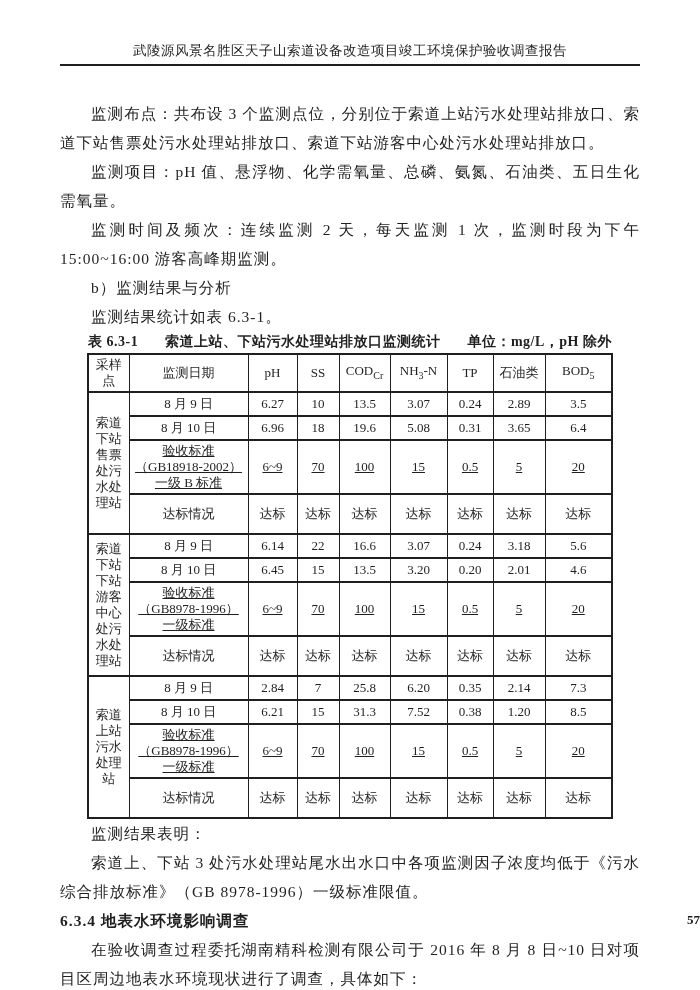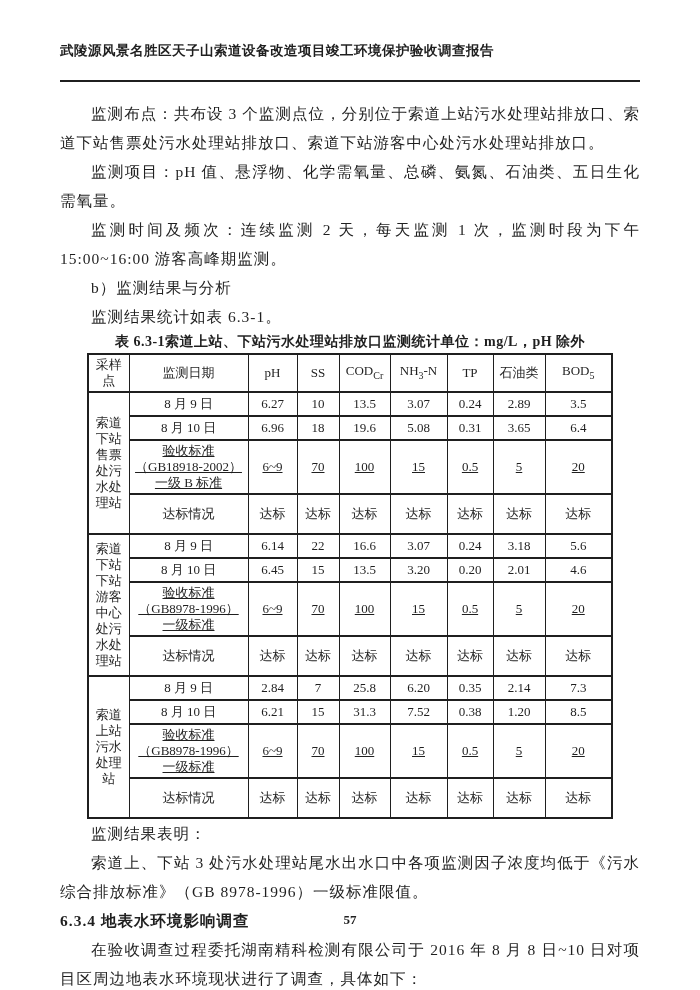--- a/index.html
+++ b/index.html
@@ -4,50 +4,50 @@
 <style>
   html,body { margin:0; padding:0; }
   body {
     width:700px; height:990px; background:#ffffff;
     font-family:"Liberation Serif","DejaVu Serif",serif;
     color:#1f1f1f;
   }
   .page { position:relative; width:700px; height:990px; overflow:hidden; background:#fff; }
   .header {
     position:absolute; top:42px; left:60px; right:60px;
-    border-bottom:2px solid #1f1f1f; padding-bottom:20px;
-    text-align:left; font-weight:bold; font-size:13.5px; letter-spacing:0.5px;
+    border-bottom:2px solid #1f1f1f; padding-bottom:4px;
+    text-align:center; font-weight:normal; font-size:13.5px; letter-spacing:0.5px;
   }
   .content { position:absolute; top:99px; left:60px; right:60px; }
   .content p { margin:0; font-size:15.5px; line-height:29px; text-align:justify; letter-spacing:1px; }
   .indent { text-indent:2em; }
   .heading { font-weight:bold; }
   .table-title {
-    display:flex; justify-content:center; align-items:baseline;
+    display:flex; justify-content:space-between; align-items:baseline;
     width:524px; margin:2px auto 2px auto; font-weight:bold; font-size:14px; letter-spacing:0.5px;
   }
   table.mon {
     width:524px; margin:0 auto; border-collapse:collapse; table-layout:fixed;
     border:2px solid #1f1f1f;
   }
   table.mon th, table.mon td {
     border-left:1px solid #1f1f1f; border-right:1px solid #1f1f1f;
     border-top:2px solid #1f1f1f; border-bottom:2px solid #1f1f1f;
     font-size:13px; font-weight:normal; text-align:center; vertical-align:middle;
     padding:2px 1px; line-height:16px; letter-spacing:0;
   }
   table.mon thead tr { height:32px;margin-top:28px; }
   tr.row-date { height:24px; }
   tr.row-std { height:50px;text-decoration:underline; }
   tr.row-status { height:40px; }
   td.station { word-break:break-all; padding:2px 3px; line-height:17px; }
   sub { font-size:10px; }
   .page-number {
     position:absolute; top:912px; left:0; right:0;
-    text-align:center; font-size:13px; font-weight:bold;
+    text-align:right; font-size:13px; font-weight:bold;
   }
 </style>
 </head>
 <body>
 
 <div class="page">
   <div class="header">
     <span>武陵源风景名胜区天子山索道设备改造项目竣工环境保护验收调查报告</span>
   </div>
 

